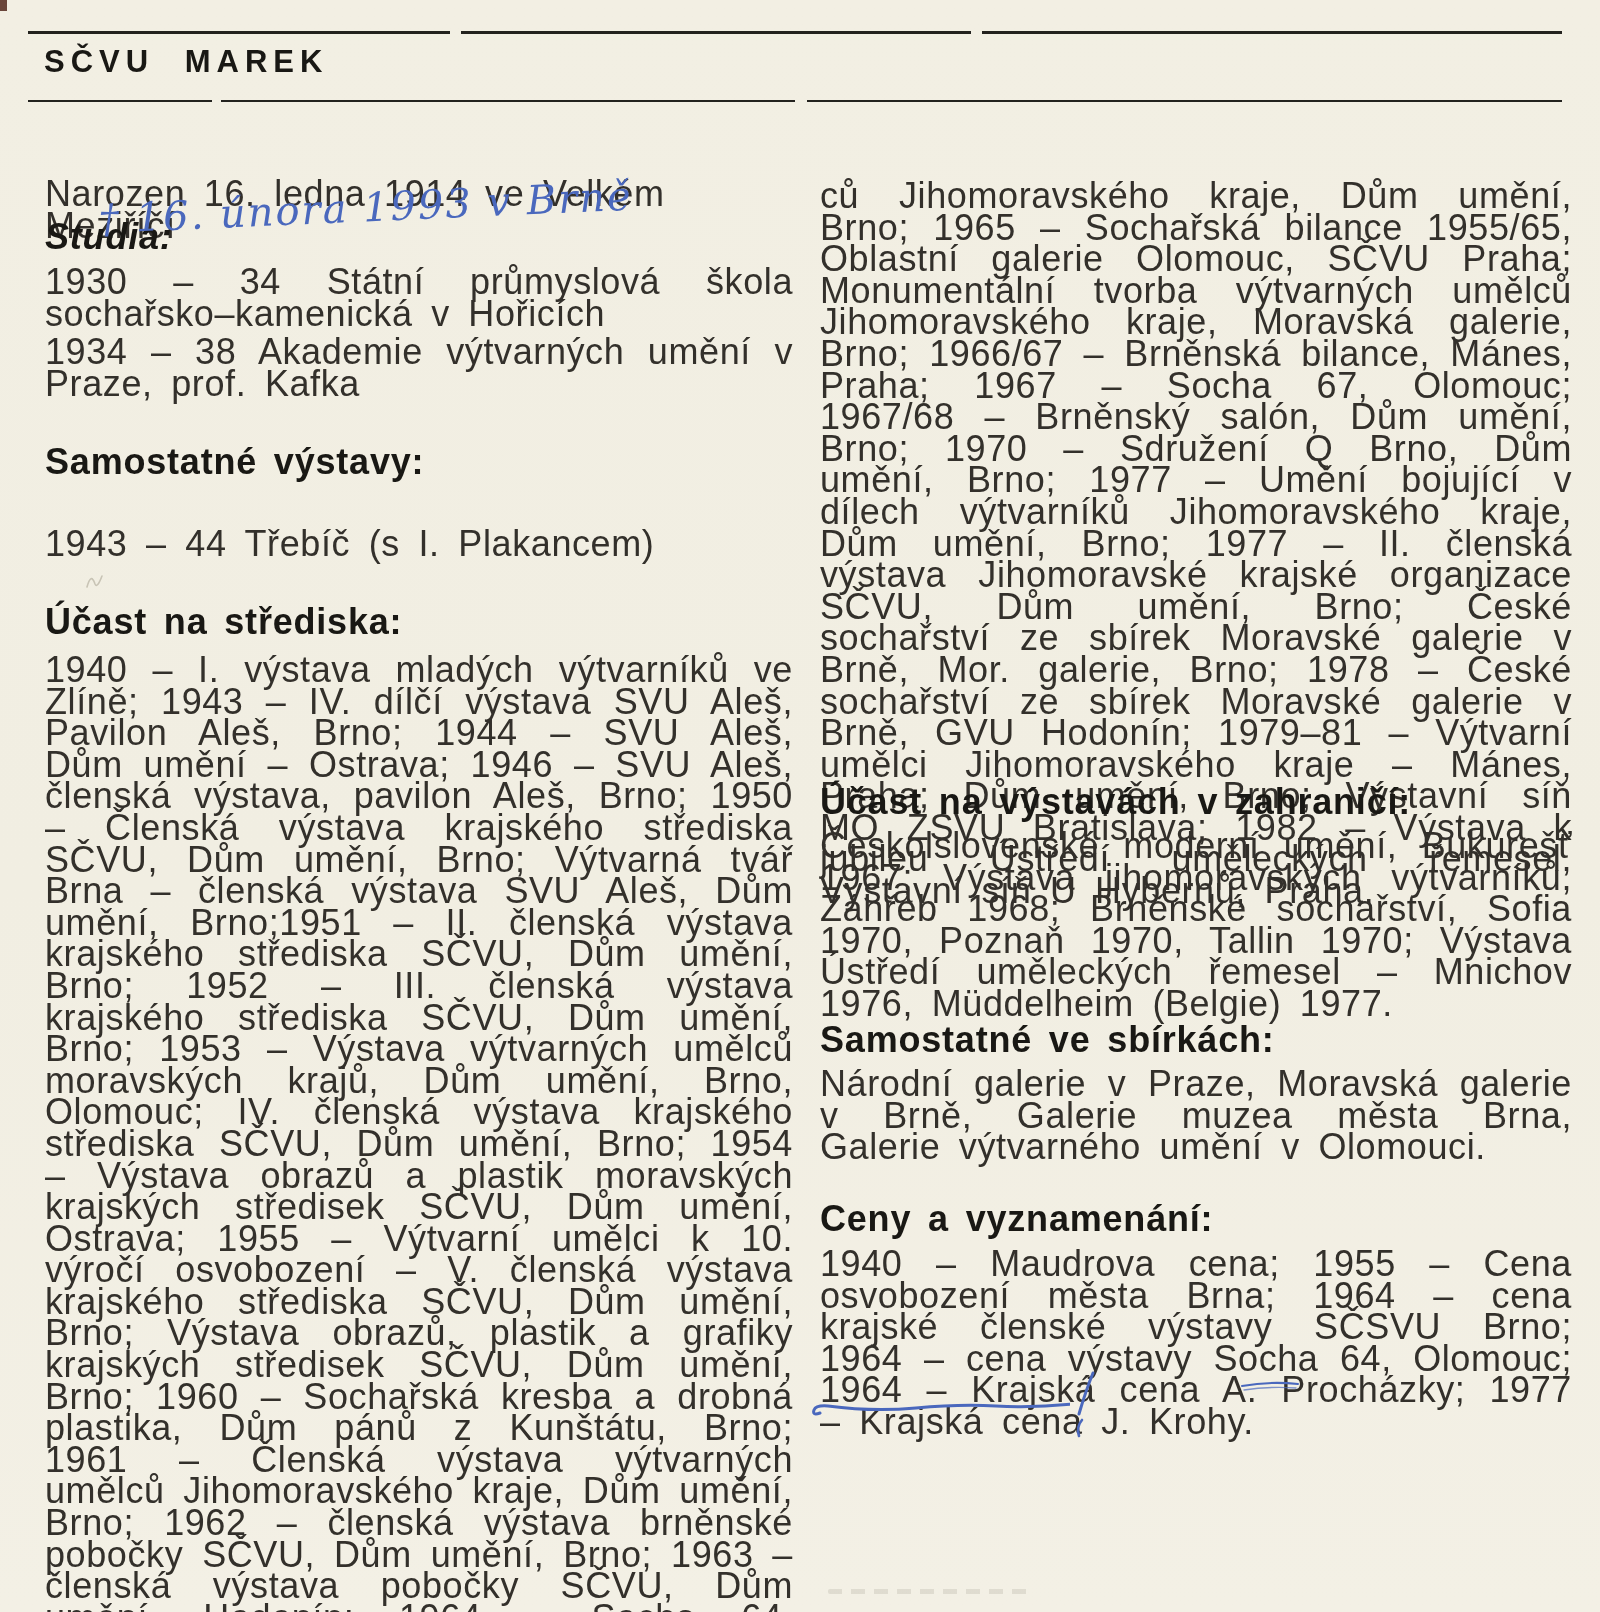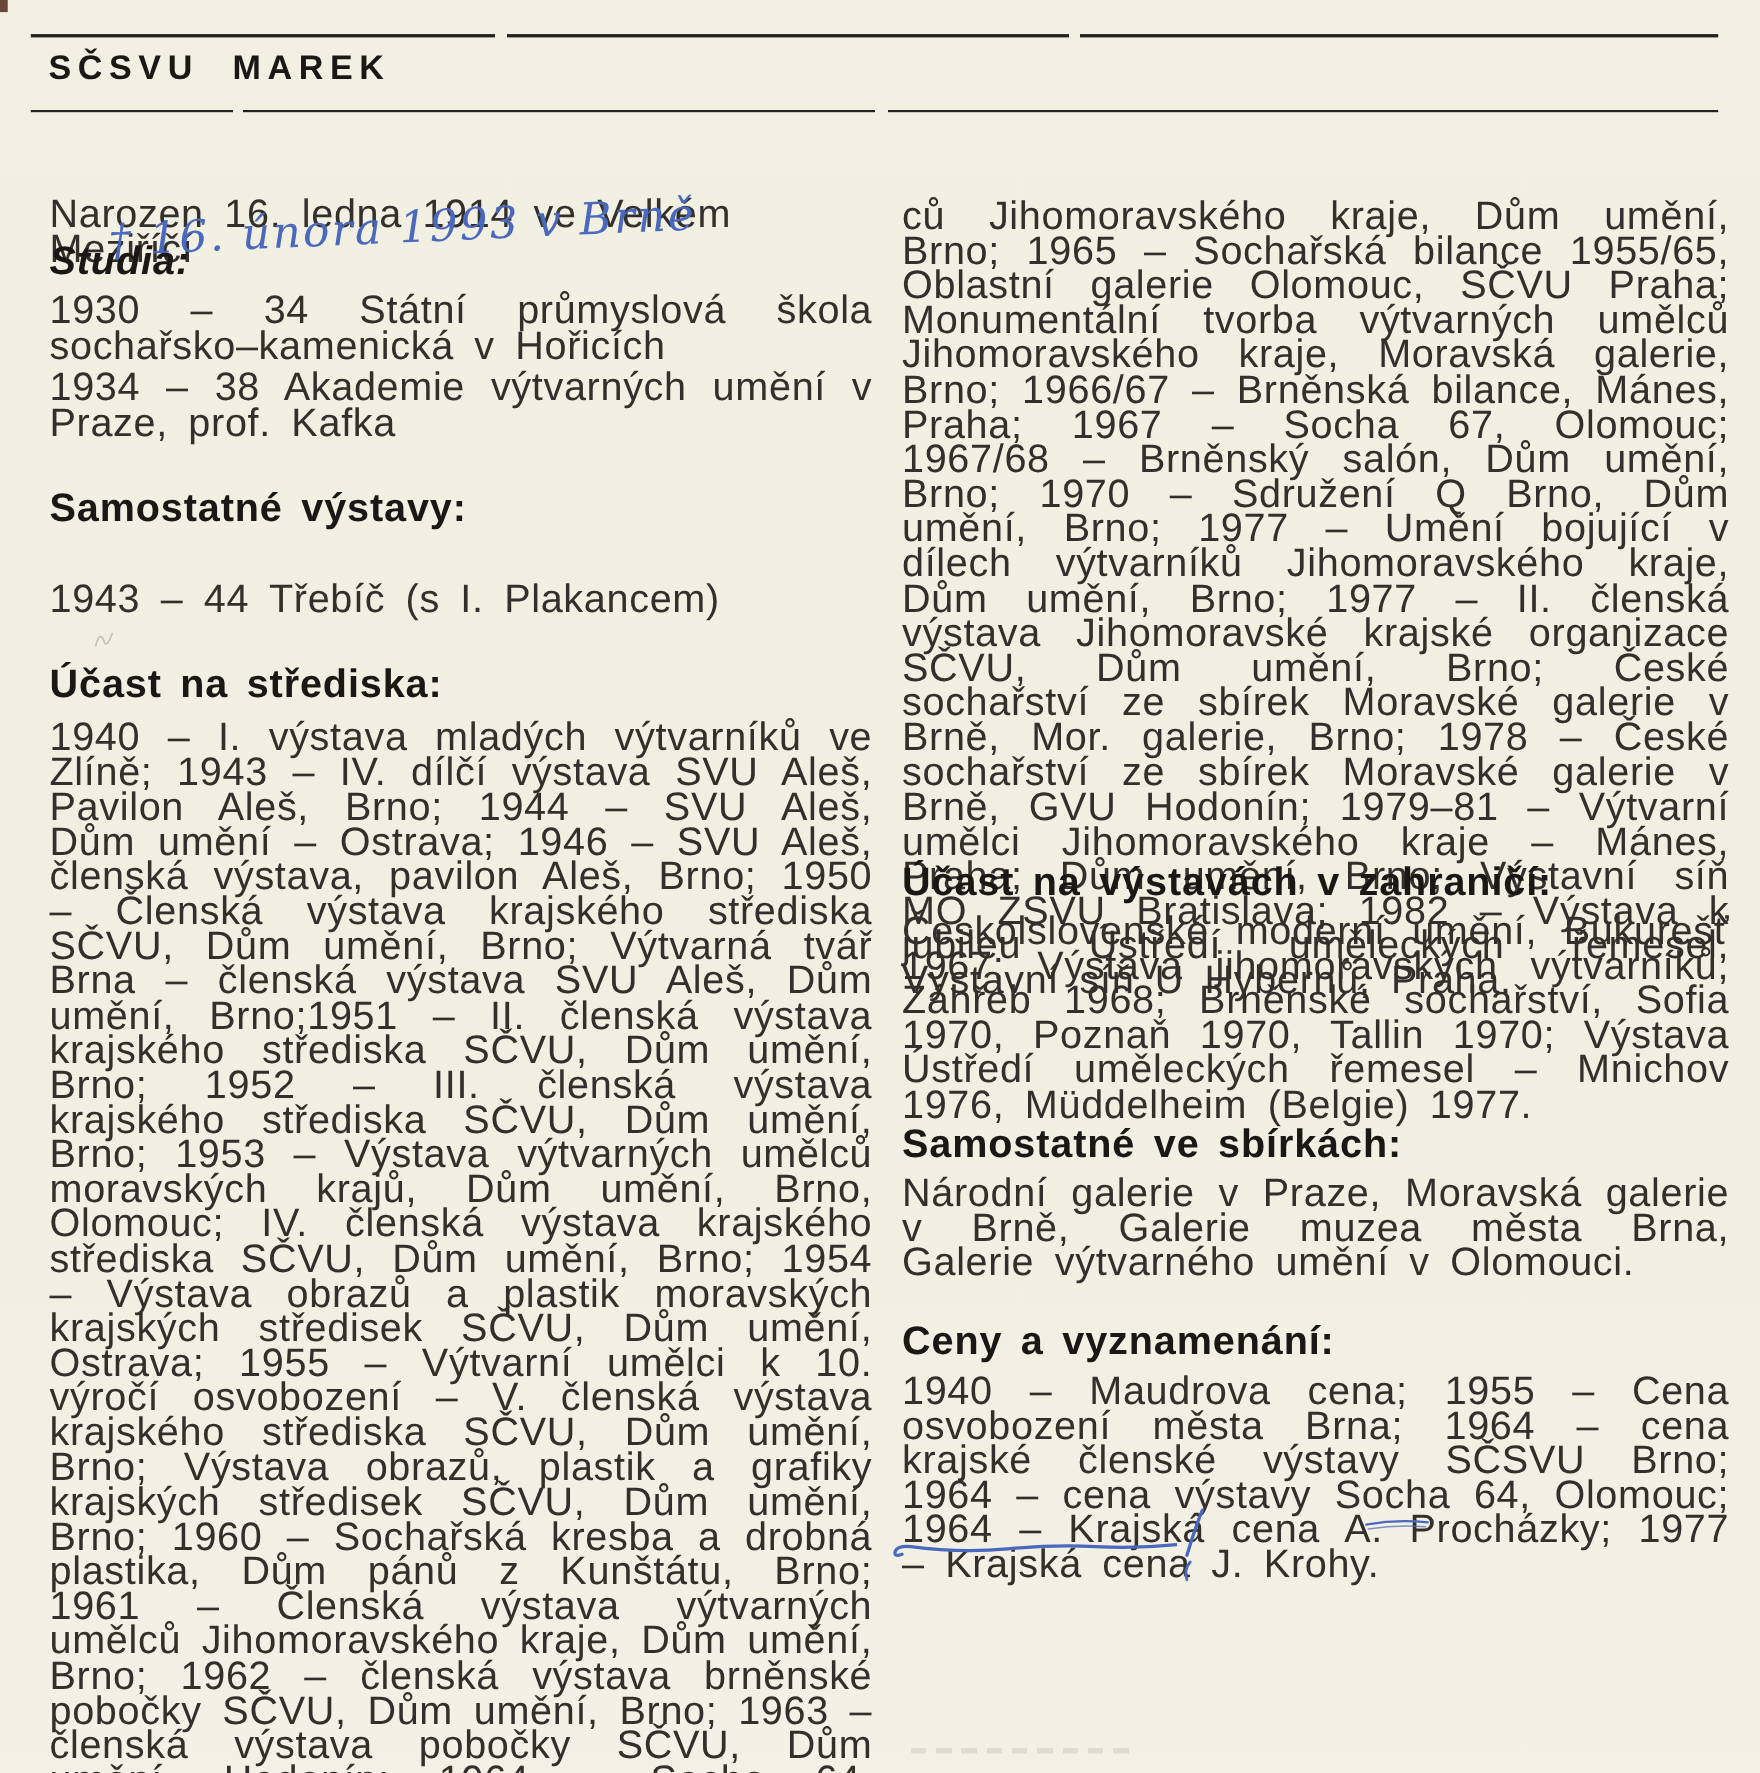--- a/index.html
+++ b/index.html
@@ -51,21 +51,21 @@
   .pencil{position:absolute;left:84px;top:568px;opacity:.45;}
 </style>
 </head>
 <body>
 
 <div class="page">
 
   <div class="corner-mark"></div>
 
   <div class="rule rule-top"></div>
-  <h1 class="title">SČSVU MAREK</h1>
+  <h1 class="title">SČVU MAREK</h1>
   <div class="rule rule-under"></div>
 
   <div class="col col-left">
     <p class="line" style="top:178px">Narozen 16. ledna 1914 ve Velkém Meziříčí</p>
     <p class="line bold-inline hline" style="top:221px">Studia:</p>
     <p class="para" style="top:266px">1930 – 34 Státní průmyslová škola sochařsko–kamenická v Hořicích</p>
     <p class="para" style="top:336px">1934 – 38 Akademie výtvarných umění v Praze, prof. Kafka</p>
 
     <p class="hline" style="top:446px">Samostatné výstavy:</p>
     <p class="line" style="top:528px">1943 – 44 Třebíč (s I. Plakancem)</p>

